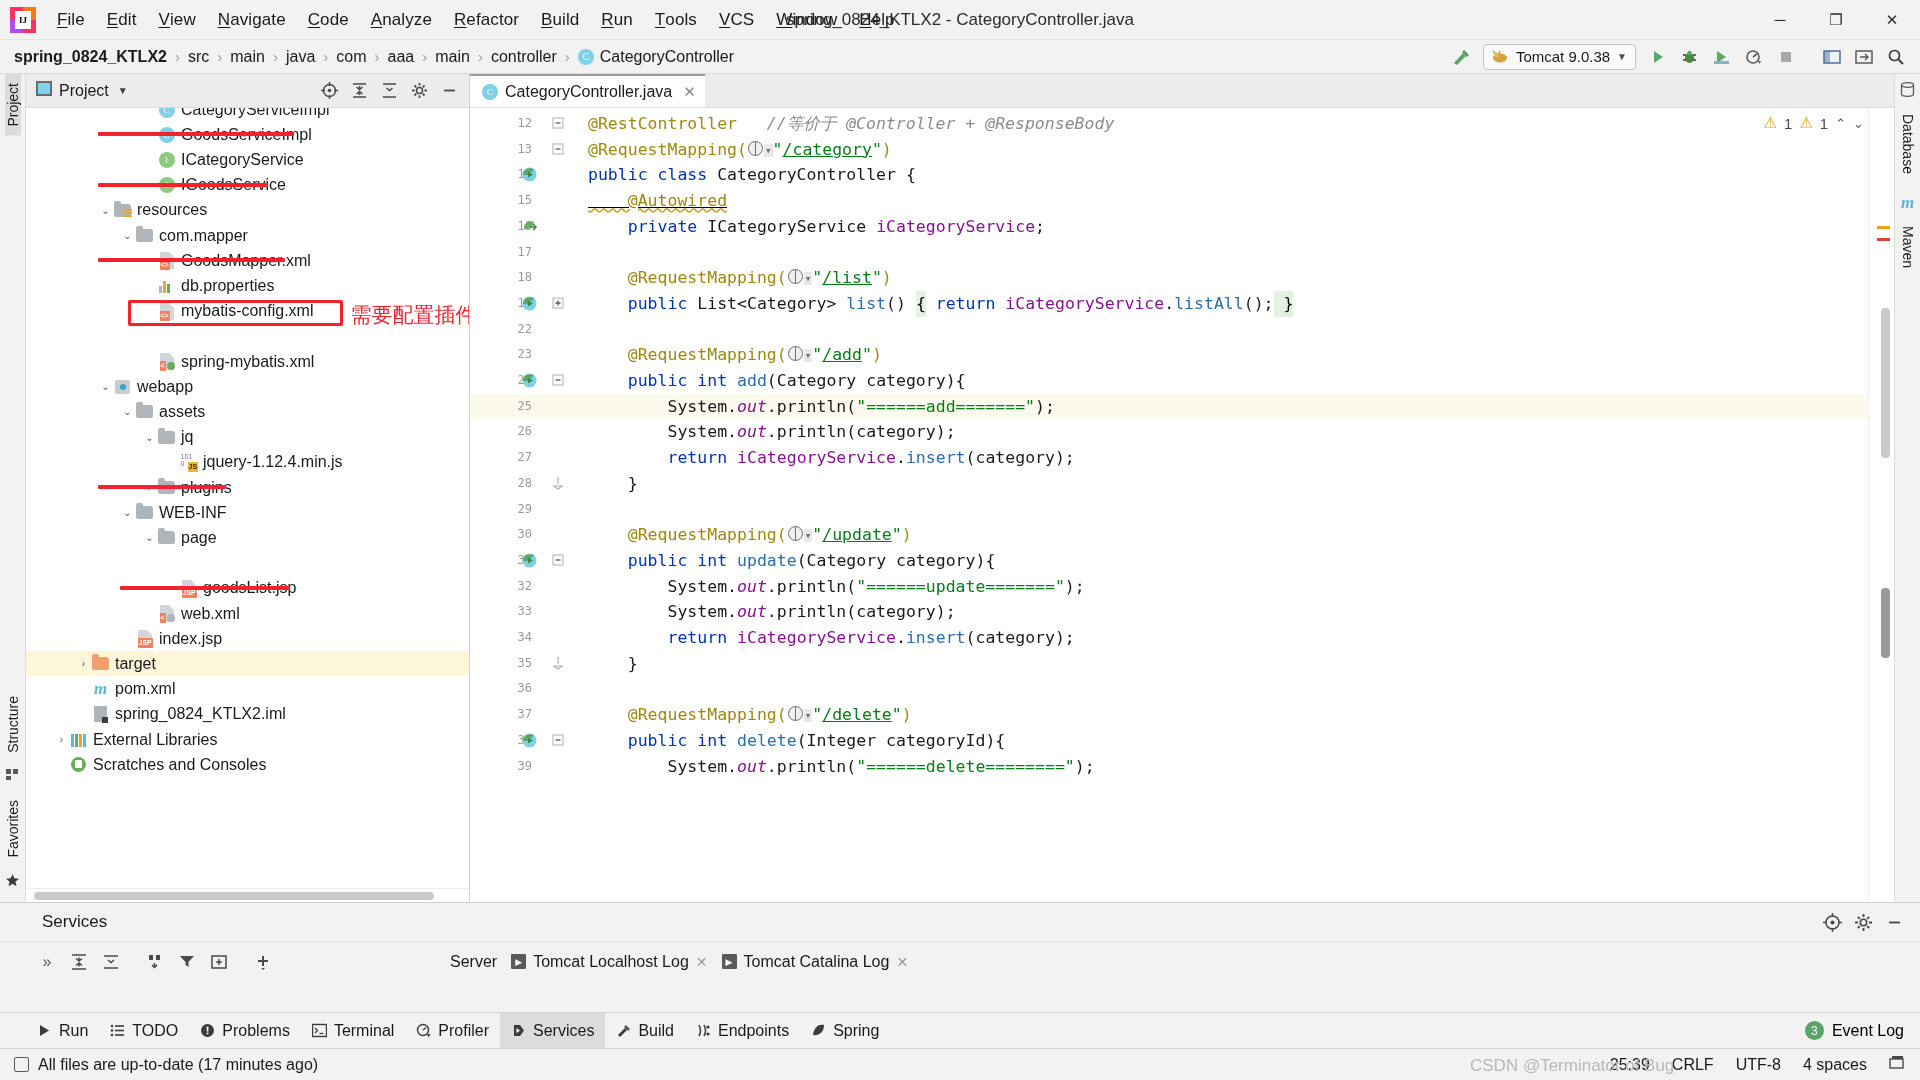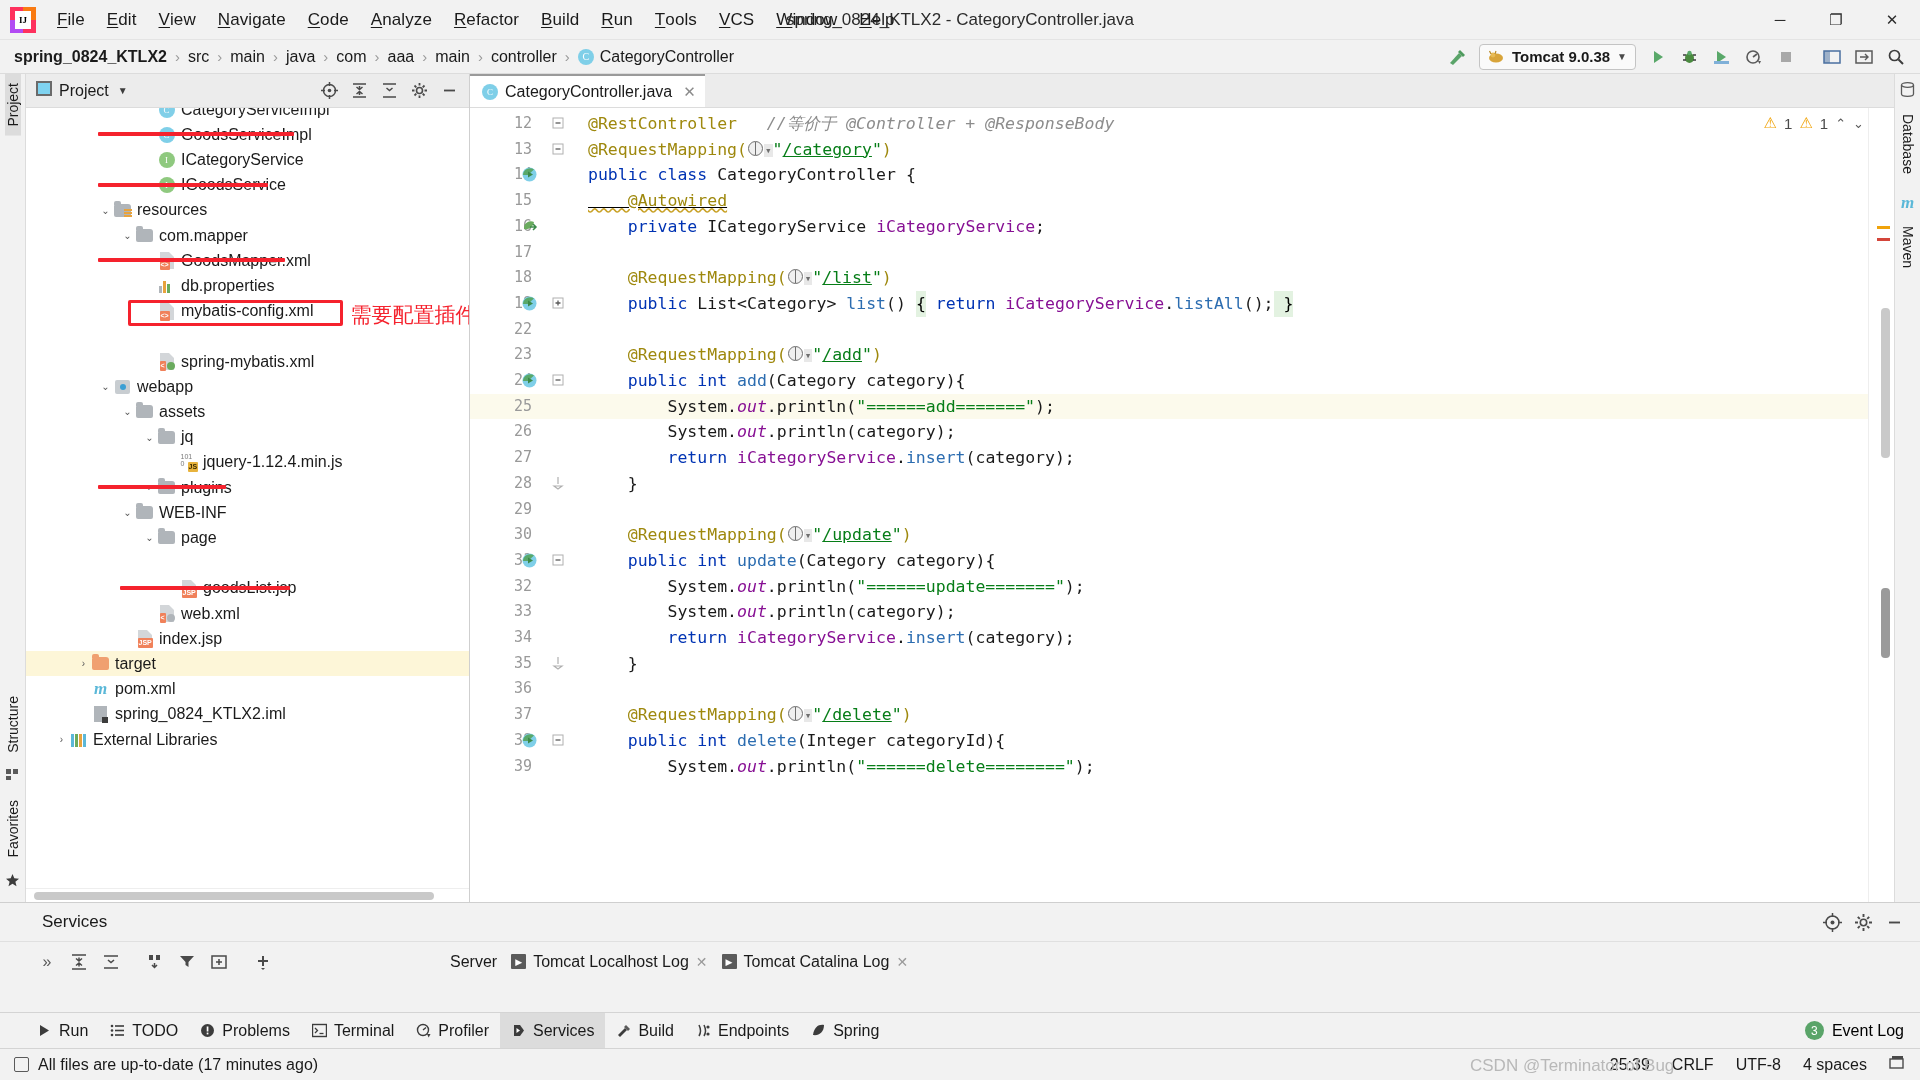--- a/index.html
+++ b/index.html
@@ -48,21 +48,21 @@
   .crumb .cls-icon {
     width: 16px; height: 16px; border-radius: 50%; background: #7fcfe8;
     color: #fff; font-size: 10px; display: inline-flex; align-items: center;
     justify-content: center; margin-right: 6px; font-family:"Liberation Serif",serif;
   }
   .nav-right { margin-left: auto; display: flex; align-items: center; padding-right: 10px; gap: 3px; }
   .hammer { width: 30px; height: 26px; display:flex; align-items:center; justify-content:center; }
   .runcfg {
     display: flex; align-items: center; gap: 7px; height: 26px;
     border: 1px solid #c4c4c4; border-radius: 4px; background: #fafafa;
-    padding: 0 8px; font-size: 15px; color: #1a1a1a; margin: 0 4px; font-weight: bold;
+    padding: 0 8px; font-size: 15px; color: #1a1a1a; margin: 0 4px;
   }
   .tool-btn { width: 29px; height: 27px; display: flex; align-items: center; justify-content: center; border-radius:3px; }
 
   
   .body { flex: 1; display: flex; min-height: 0; }
 
   
   .vstrip { width: 26px; background:#f2f2f2; border-right:1px solid #dcdcdc; display:flex; flex-direction:column; align-items:center; flex:none; }
   .vstrip.right { border-right:none; border-left:1px solid #dcdcdc; }
   .vlabel {
@@ -125,21 +125,21 @@
   
   .editor-wrap { flex:1; display:flex; flex-direction:column; min-width:0; background:#fff; }
   .tabbar { height:34px; background:#ececec; display:flex; align-items:flex-end; border-bottom:1px solid #dcdcdc; flex:none; }
   .etab { height:33px; display:flex; align-items:center; gap:7px; padding:0 9px 0 12px; background:#fff; border-top:2px solid #9a9a9a; font-size:16px; color:#1a1a1a; }
   .etab .x { color:#8a8a8a; font-size:15px; margin-left:4px; }
 
   .code-area { flex:1; display:flex; position:relative; min-height:0; background:#fff; overflow:hidden; }
   .gutter { width:108px; flex:none; background:#fff; position:relative; }
   .code-scroll { flex:1; position:relative; overflow:hidden; }
   .codeline { height:25.7px; display:flex; align-items:center; white-space:pre; font-family:"DejaVu Sans Mono", monospace; font-size:16.5px; line-height:25.7px; }
-  .ln { position:absolute; right:0; width:108px; text-align:right; padding-right:46px; color:#999; font-family:"DejaVu Sans Mono",monospace; font-size:15px; }
+  .ln { position:absolute; right:0; width:108px; text-align:right; padding-right:46px; color:#999; font-family:"DejaVu Sans Mono",monospace; font-size:12px; }
   .grow { position:absolute; left:0; right:0; height:25.7px; }
   .grow.hl { background:#fcfaec; }
   .gicon { position:absolute; right:40px; width:17px; height:17px; }
   .fold { position:absolute; right:14px; width:13px; height:13px; color:#9a9a9a; font-size:11px; display:flex; align-items:center; justify-content:center; }
 
   
   .t-anno   { color:#9e880d; }
   .t-kw     { color:#0033b3; }
   .t-cls    { color:#1a1a1a; }
   .t-type   { color:#2b6cb0; }
@@ -596,20 +596,27 @@
             <span class="chev">›</span>
             <span class="ico">
               <span class="libs-ico">
                 <i style="background:#5bb8d8"></i>
                 <i style="background:#6aab5e"></i>
                 <i style="background:#e8a33d"></i>
                 <i style="background:#5bb8d8"></i>
               </span>
             </span>
             <span class="lbl">External Libraries</span>
+          </div>
+          <div class="tnode" style="position: absolute; left: 0px; right: 0px; top: 644.2px; padding-left: 28px;">
+            <span class="chev"></span>
+            <span class="ico">
+              <span class="scratch-ico"></span>
+            </span>
+            <span class="lbl">Scratches and Consoles</span>
           </div>
         </div>
       <div class="hscroll">
           <div class="thumb"></div>
         </div>
     </div>
 
     <div class="editor-wrap">
       <div class="tabbar">
         <div class="etab">

